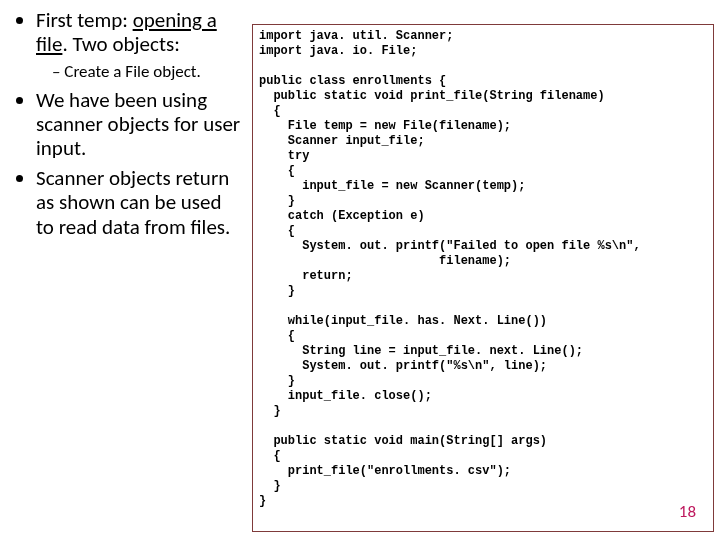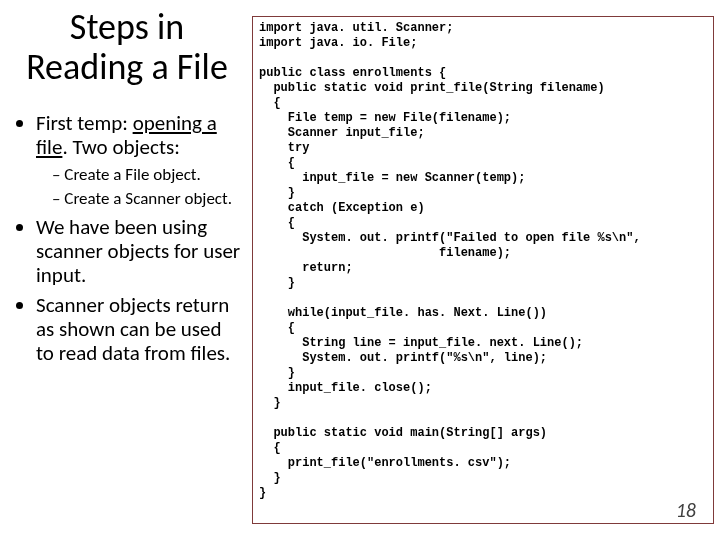--- a/index.html
+++ b/index.html
@@ -1,41 +1,39 @@
 <!DOCTYPE html>
 <html><head>
 <meta charset="utf-8">
 <style>
   * { box-sizing: border-box; margin: 0; padding: 0; }
   html, body { width: 720px; height: 540px; background: #fff; font-family: Calibri, Arial, sans-serif; color: #000; }
   .slide { width: 720px; height: 540px; position: relative; display: flex; }
   .left-col { width: 250px; padding: 8px 8px 8px 22px; }
-  .right-col { flex: 1; padding: 16px 6px 6px 2px; }
+  .right-col { flex: 1; padding: 24px 6px 6px 2px; }
   .title { font-size: 36px; line-height: 1.1; text-align: center; font-weight: 400; margin-bottom: 24px; margin-left: -10px; }
   ul.bullets { list-style: disc; padding-left: 14px; font-size: 21px; line-height: 1.15; }
   ul.bullets > li { margin-bottom: 6px; }
   ul.sub { list-style: none; padding-left: 16px; font-size: 17px; margin-top: 6px; margin-bottom: 4px; }
   ul.sub > li { margin-bottom: 4px; text-indent: -12px; padding-left: 12px; }
   ul.sub > li::before { content: "– "; }
   .u { text-decoration: underline; }
   .codebox { border: 1px solid #7f3a3a; padding: 4px 6px 4px 6px; font-family: "Courier New", monospace; font-weight: bold; font-size: 12px; line-height: 1.25; white-space: pre; height: 508px; overflow: hidden; }
-  .pagenum { position: absolute; right: 24px; bottom: 18px; font-size: 20px; color: #404040; font-family: Calibri, Arial, sans-serif; font-weight: 400; font-style: italic; }
+  .pagenum { position: absolute; right: 24px; bottom: 18px; font-size: 17px; color: #be185d; font-family: Calibri, Arial, sans-serif; font-weight: 400; }
 </style>
 </head>
 <body>
 
 <div class="slide">
   <div class="left-col">
-    <div class="title">Steps in Reading a File</div>
     <ul class="bullets">
       <li>
         <span>First temp: </span><span class="u">opening a file</span><span>. Two objects:</span>
         <ul class="sub">
           <li>Create a File object.</li>
-          <li>Create a Scanner object.</li>
         </ul>
       </li>
       <li>We have been using scanner objects for user input.</li>
       <li>Scanner objects return as shown can be used to read data from files.</li>
     </ul>
   </div>
   <div class="right-col">
     <div class="codebox">import java. util. Scanner;
 import java. io. File;
 

